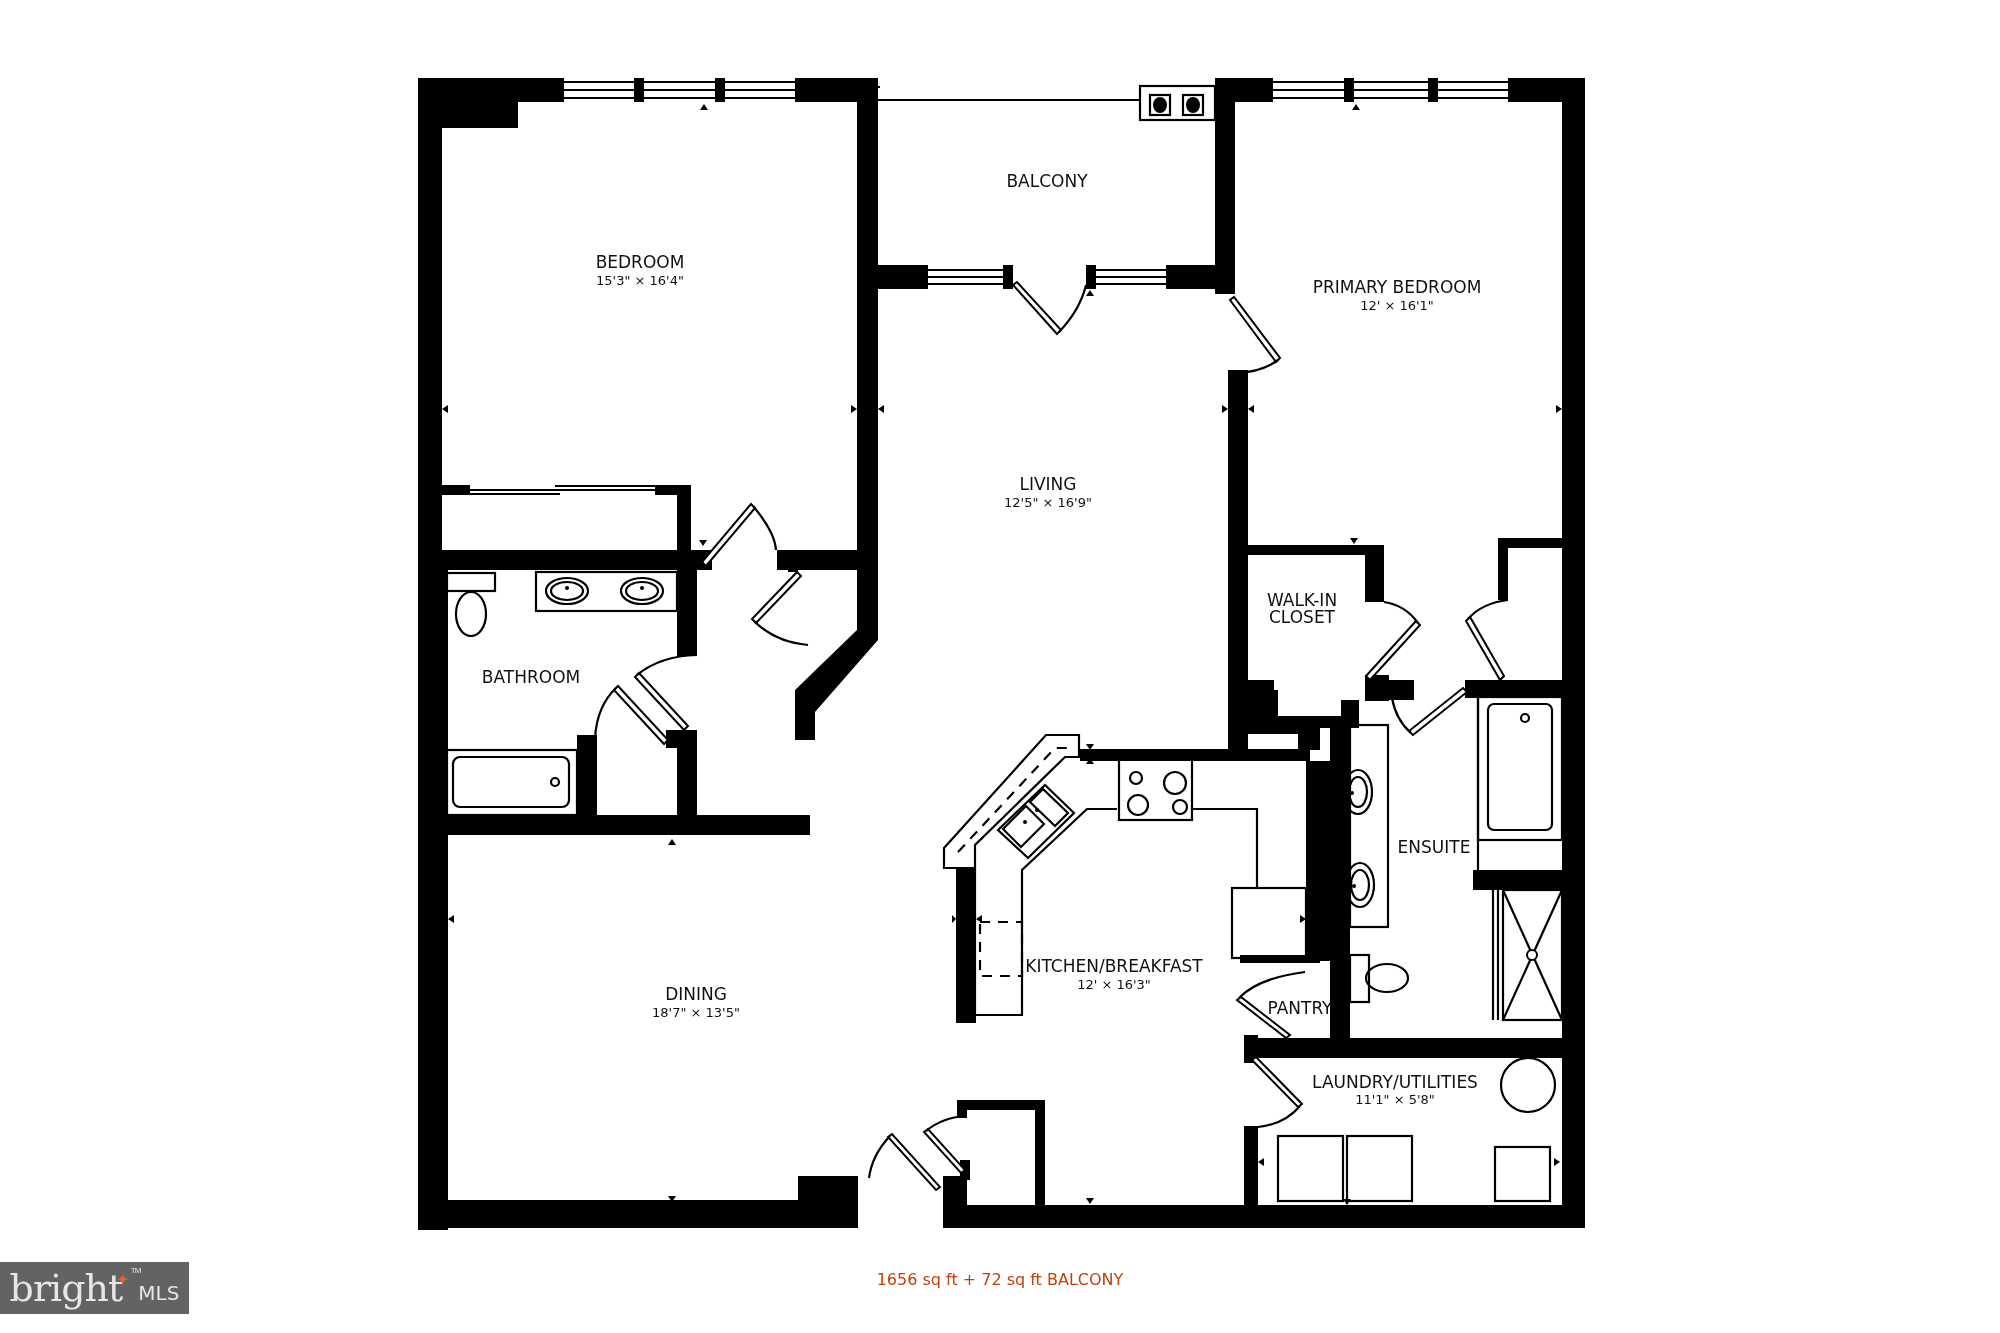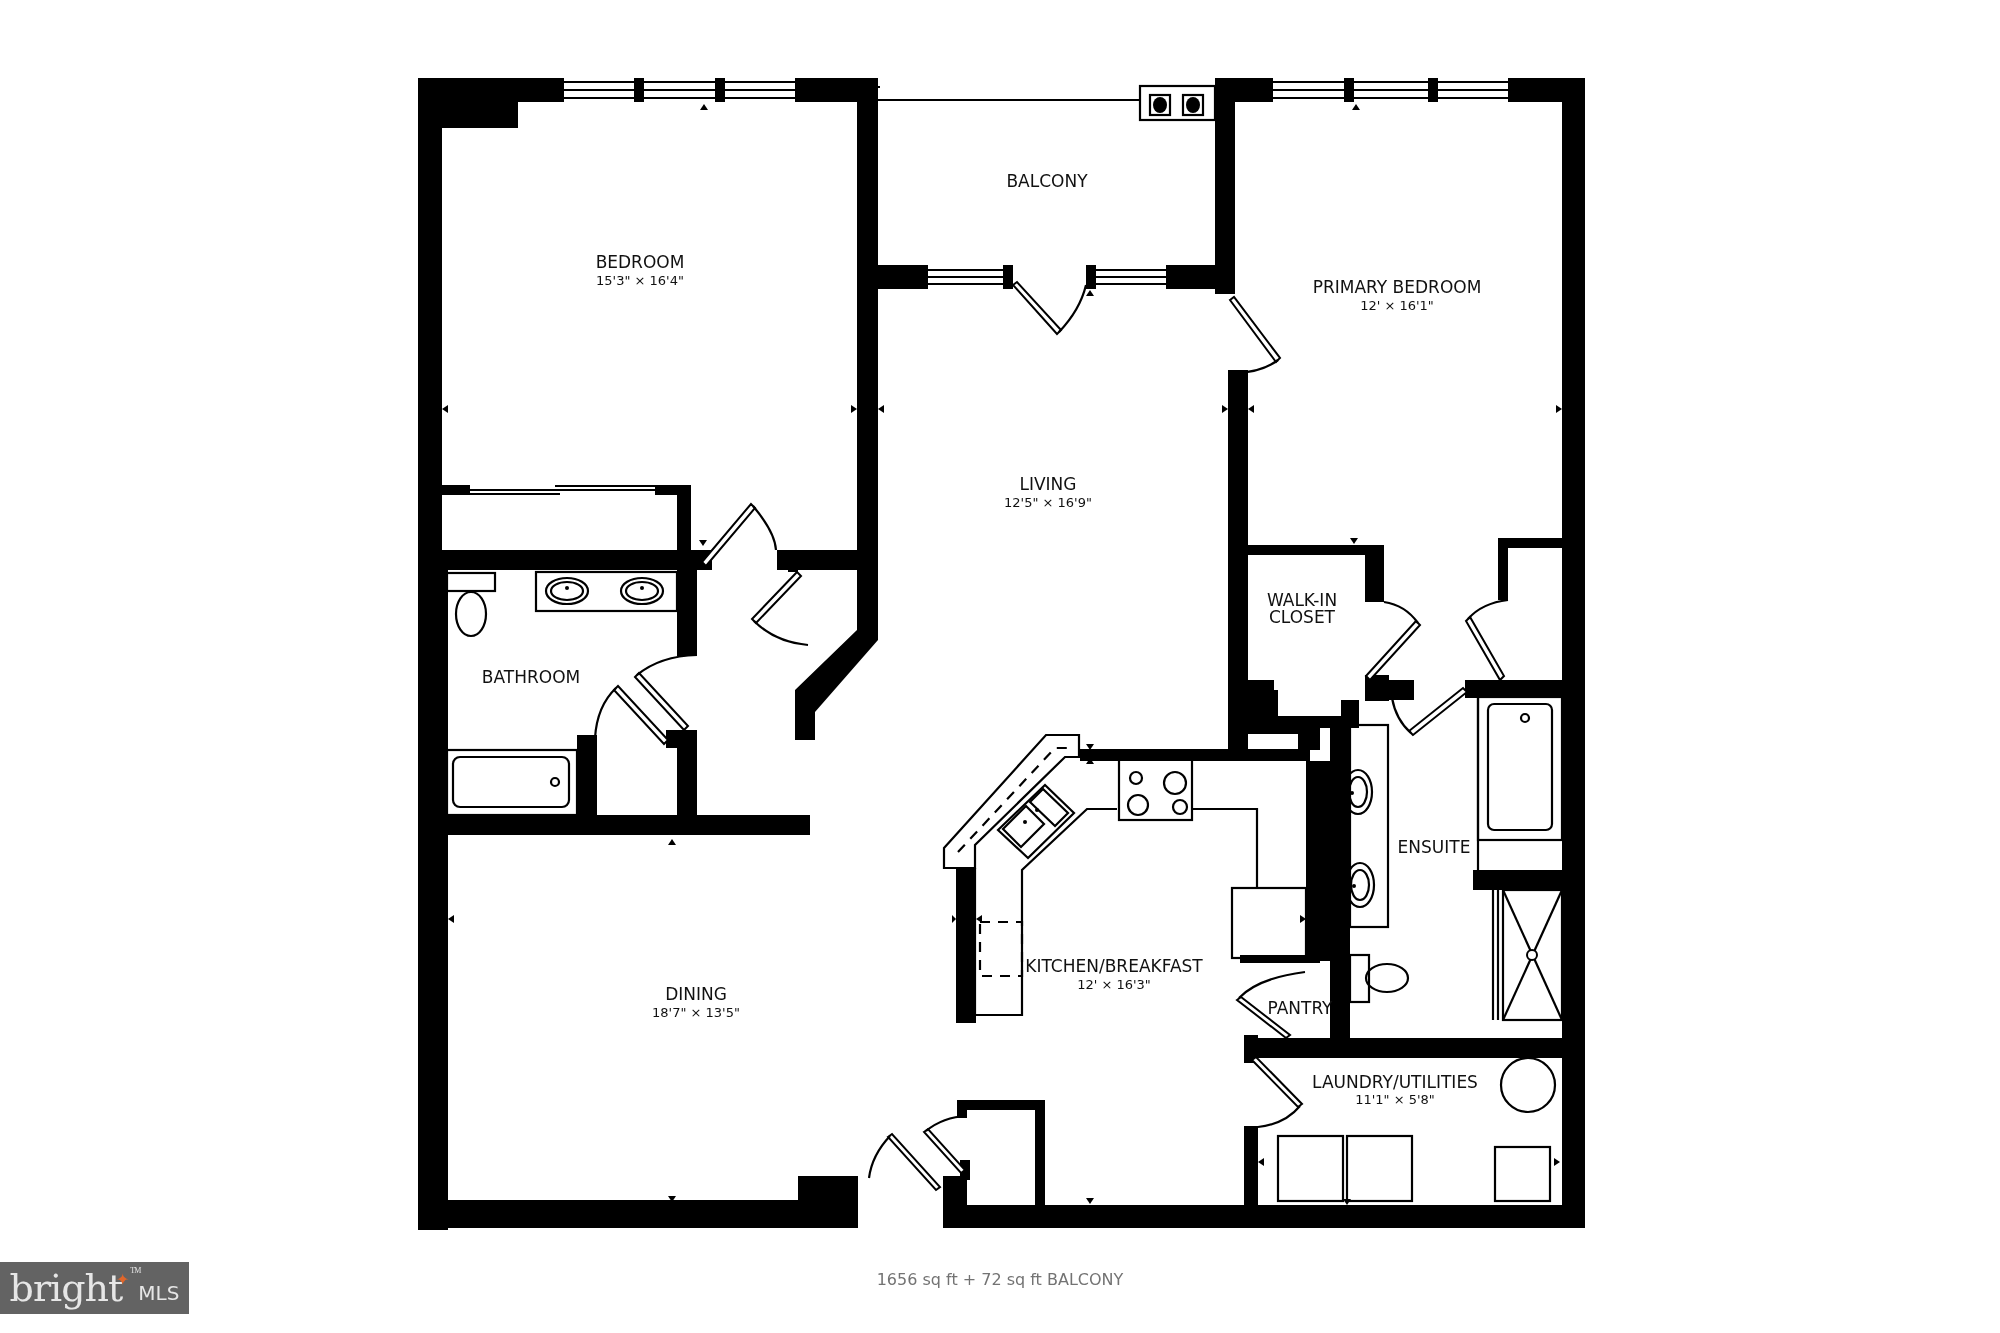--- a/index.html
+++ b/index.html
@@ -6,25 +6,25 @@
   body { width:2000px; height:1333px; position:relative; overflow:hidden; font-family:"DejaVu Sans", sans-serif; }
   #plan { position:absolute; left:0; top:0; width:2000px; height:1333px; }
   .wall { fill:#000; }
   .thin { fill:none; stroke:#000; stroke-width:2.2; }
   .win line { stroke:#000; stroke-width:2.2; }
   .dash { fill:none; stroke:#000; stroke-width:2.2; stroke-dasharray:10 8; }
   .door { fill:#fff; stroke:#000; stroke-width:2; }
   .room-name { font-family:"DejaVu Sans", sans-serif; font-size:17px; fill:#111; text-anchor:middle; }
   .room-dim { font-family:"DejaVu Sans", sans-serif; font-size:13px; fill:#111; text-anchor:middle; }
   .mark { fill:#000; }
-  .footer { position:absolute; left:0; width:2000px; top:1270px; text-align:center; font-family:"DejaVu Sans", sans-serif; font-size:16px; color:#737373; }
+  .footer { position:absolute; left:0; width:2000px; top:1270px; text-align:center; font-family:"DejaVu Sans", sans-serif; font-size:16px; color:#c2410c; }
   .logo { position:absolute; left:0; top:1262px; width:189px; height:52px; background:#636363; display:flex; align-items:center; justify-content:center; }
   .logo .word { font-family:"DejaVu Serif", serif; font-size:38px; color:#e6e6e6; letter-spacing:-1px; position:relative; }
   .logo .star { position:absolute; right:-6px; top:4px; color:#e0662b; font-size:16px; }
-  .logo .tm { position:absolute; right:-18px; top:0px; font-size:8px; color:#e6e6e6; font-family:Liberation Serif, serif; }
+  .logo .tm { position:absolute; right:-18px; top:0px; font-size:8px; color:#e6e6e6; font-family:Liberation Sans, sans-serif; }
   .logo .mls { font-family:"DejaVu Sans", sans-serif; font-size:20px; color:#e6e6e6; margin-left:16px; margin-top:10px; }
 </style>
 </head>
 <body>
 
 <svg id="plan" viewBox="0 0 2000 1333" xmlns="http://www.w3.org/2000/svg">
 
   <g>
 
     <rect class="wall" x="418" y="78" width="146" height="24"></rect>

